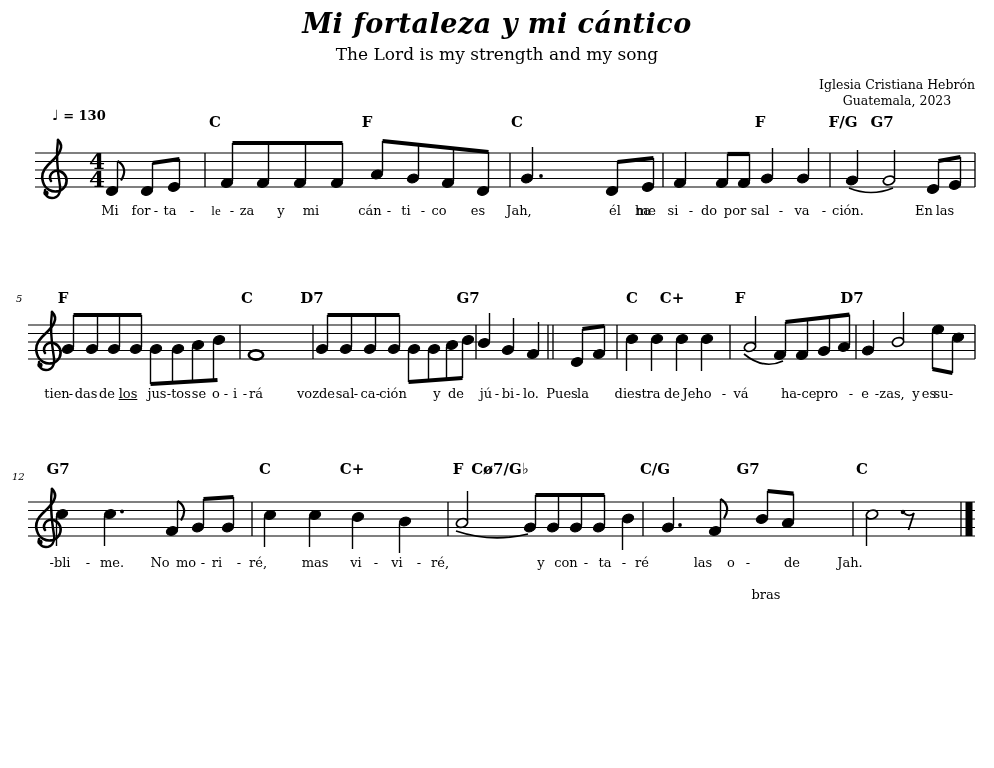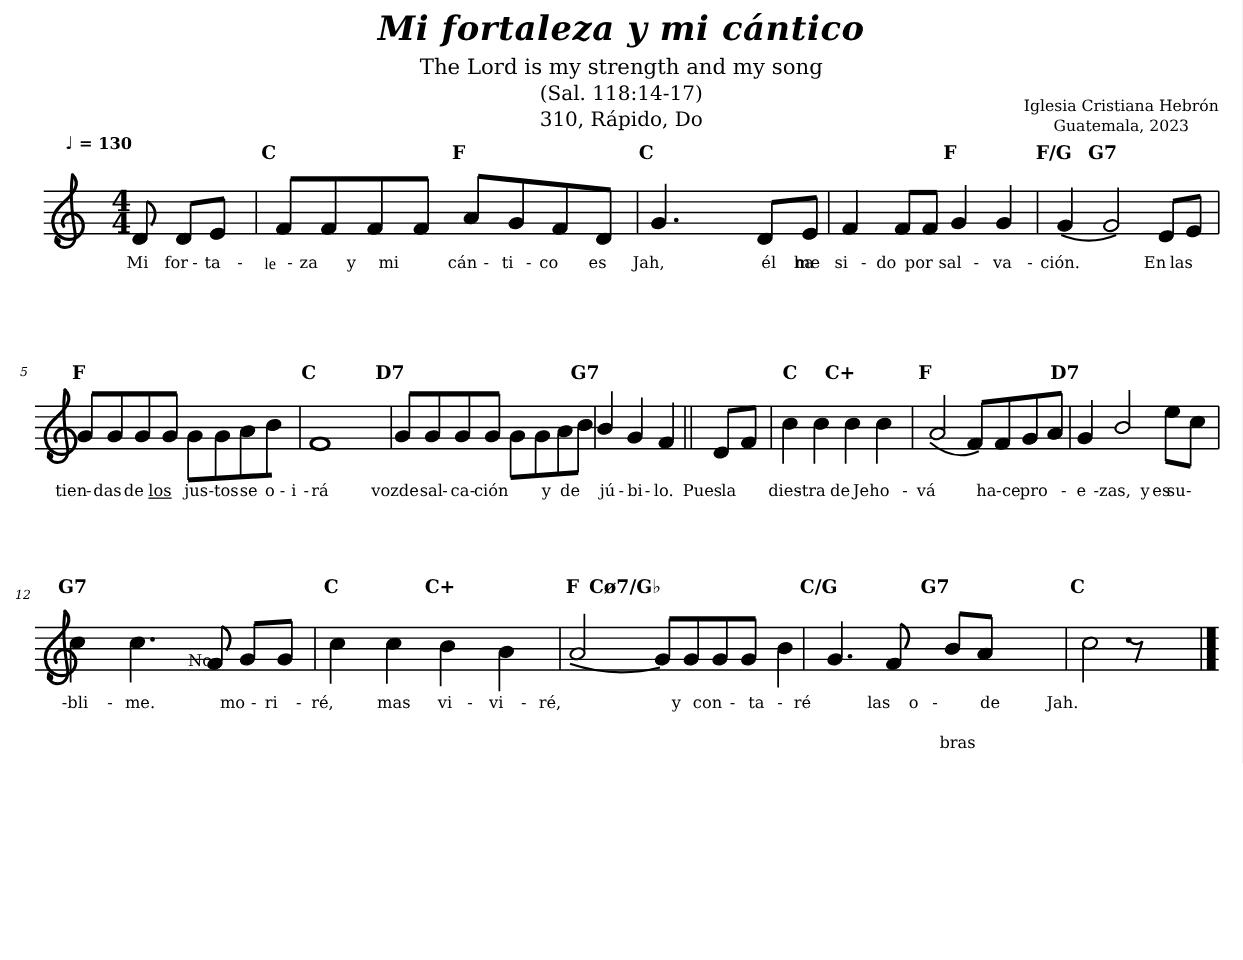--- a/index.html
+++ b/index.html
@@ -18,22 +18,20 @@
   .lyric{position:absolute;transform:translateX(-50%);font-size:13px;white-space:nowrap;}
   .mnum{position:absolute;font-size:10px;font-style:italic;}
   #notation{position:absolute;left:0;top:0;}
 </style>
 </head>
 <body>
 
 <div id="page">
   <div id="title" class="center-text">Mi fortaleza y mi cántico</div>
   <div id="subtitle" class="center-text">The Lord is my strength and my song</div>
-  <div id="reference" class="center-text">(Sal. 118:14-17)</div>
-  <div id="meta" class="center-text">310, Rápido, Do</div>
   <div id="credits">
     <div>Iglesia Cristiana Hebrón</div>
     <div>Guatemala, 2023</div>
   </div>
   <div id="tempo">
     <span class="note-glyph">♩</span>
     <span>= 130</span>
   </div>
 
   <svg id="notation" width="994" height="768" viewBox="0 0 994 768">
@@ -371,21 +369,21 @@
       <span class="chord" style="left: 265px; top: 460px;">C</span>
       <span class="chord" style="left: 352px; top: 460px;">C+</span>
       <span class="chord" style="left: 458px; top: 460px;">F</span>
       <span class="chord" style="left: 500px; top: 460px;">Cø7/G♭</span>
       <span class="chord" style="left: 655px; top: 460px;">C/G</span>
       <span class="chord" style="left: 748px; top: 460px;">G7</span>
       <span class="chord" style="left: 862px; top: 460px;">C</span>
       <span class="lyric" style="left: 60px; top: 555px;">-bli</span>
       <span class="lyric" style="left: 88px; top: 555px;">-</span>
       <span class="lyric" style="left: 112px; top: 555px;">me.</span>
-      <span class="lyric" style="left: 160px; top: 522px;">No</span>
+      <span class="lyric" style="left: 160px; top: 555px;">No</span>
       <span class="lyric" style="left: 186px; top: 555px;">mo</span>
       <span class="lyric" style="left: 203px; top: 555px;">-</span>
       <span class="lyric" style="left: 217px; top: 555px;">ri</span>
       <span class="lyric" style="left: 239px; top: 555px;">-</span>
       <span class="lyric" style="left: 258px; top: 555px;">ré,</span>
       <span class="lyric" style="left: 315px; top: 555px;">mas</span>
       <span class="lyric" style="left: 356px; top: 555px;">vi</span>
       <span class="lyric" style="left: 376px; top: 555px;">-</span>
       <span class="lyric" style="left: 397px; top: 555px;">vi</span>
       <span class="lyric" style="left: 419px; top: 555px;">-</span>

